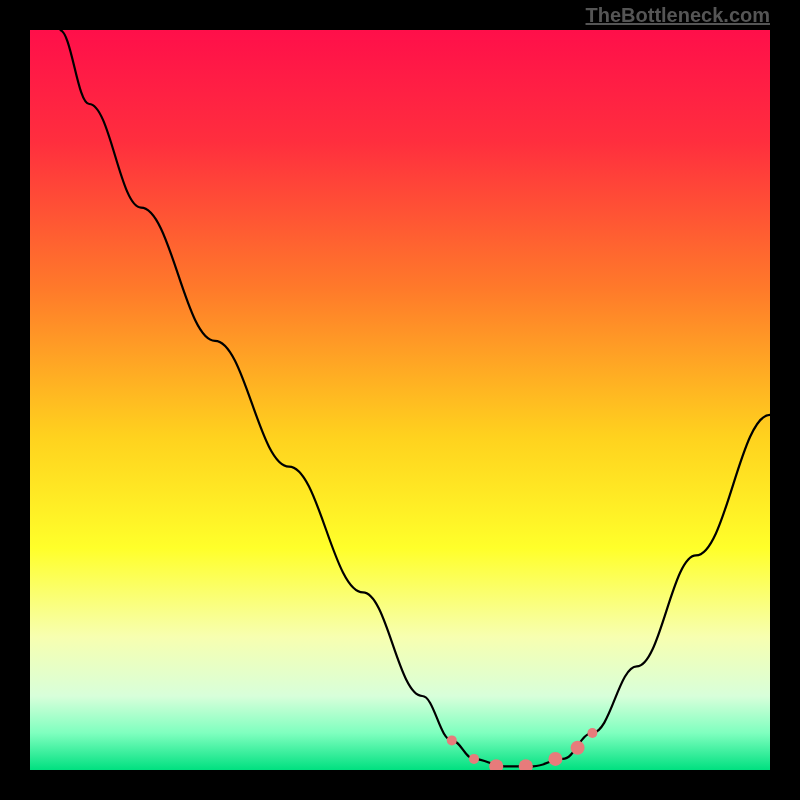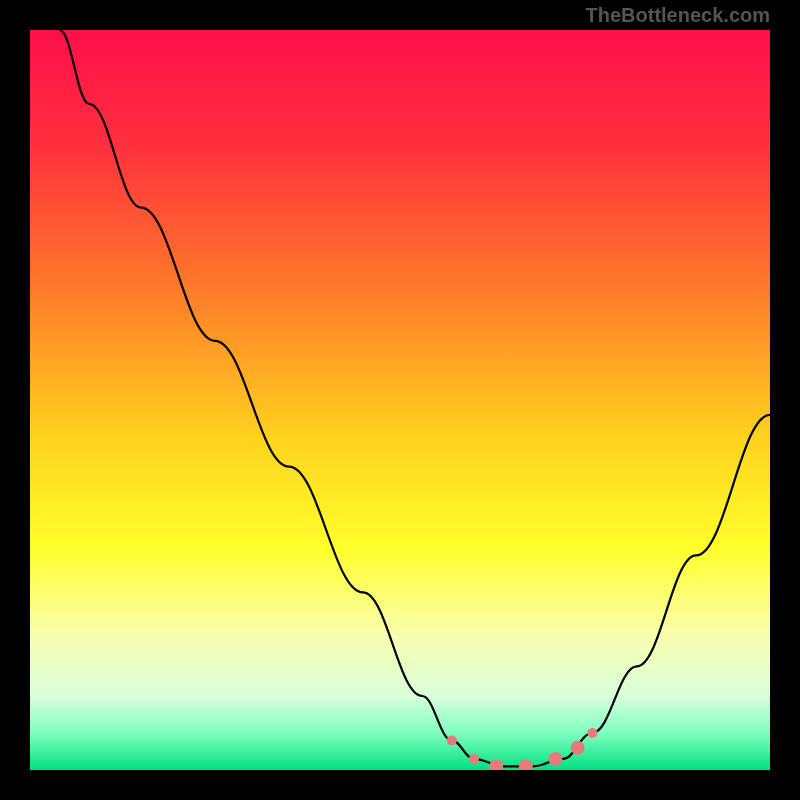--- a/index.html
+++ b/index.html
@@ -1,19 +1,19 @@
 <!DOCTYPE html>
 <html><head>
 <meta charset="utf-8">
 <style>
   * { margin: 0; padding: 0; box-sizing: border-box; }
   body { width: 800px; height: 800px; background: #000; position: relative; overflow: hidden; font-family: Arial, sans-serif; }
   .plot-area { position: absolute; left: 30px; top: 30px; width: 740px; height: 740px; }
   .gradient-bg { position: absolute; left: 0; top: 0; width: 100%; height: 100%; }
-  .watermark { position: absolute; top: 4px; right: 30px; color: #555; font-size: 20px; font-weight: bold; z-index: 10; }
+  .watermark { position: absolute; top: 4px; right: 30px; color: #555; font-size: 20px; font-weight: bold; z-index: 10; text-decoration: underline; }
   svg { position: absolute; left: 0; top: 0; width: 100%; height: 100%; }
 </style>
 </head>
 <body>
 
 <div class="watermark">TheBottleneck.com</div>
 
 <div class="plot-area">
   <svg viewBox="0 0 740 740" preserveAspectRatio="none">
     <defs>

